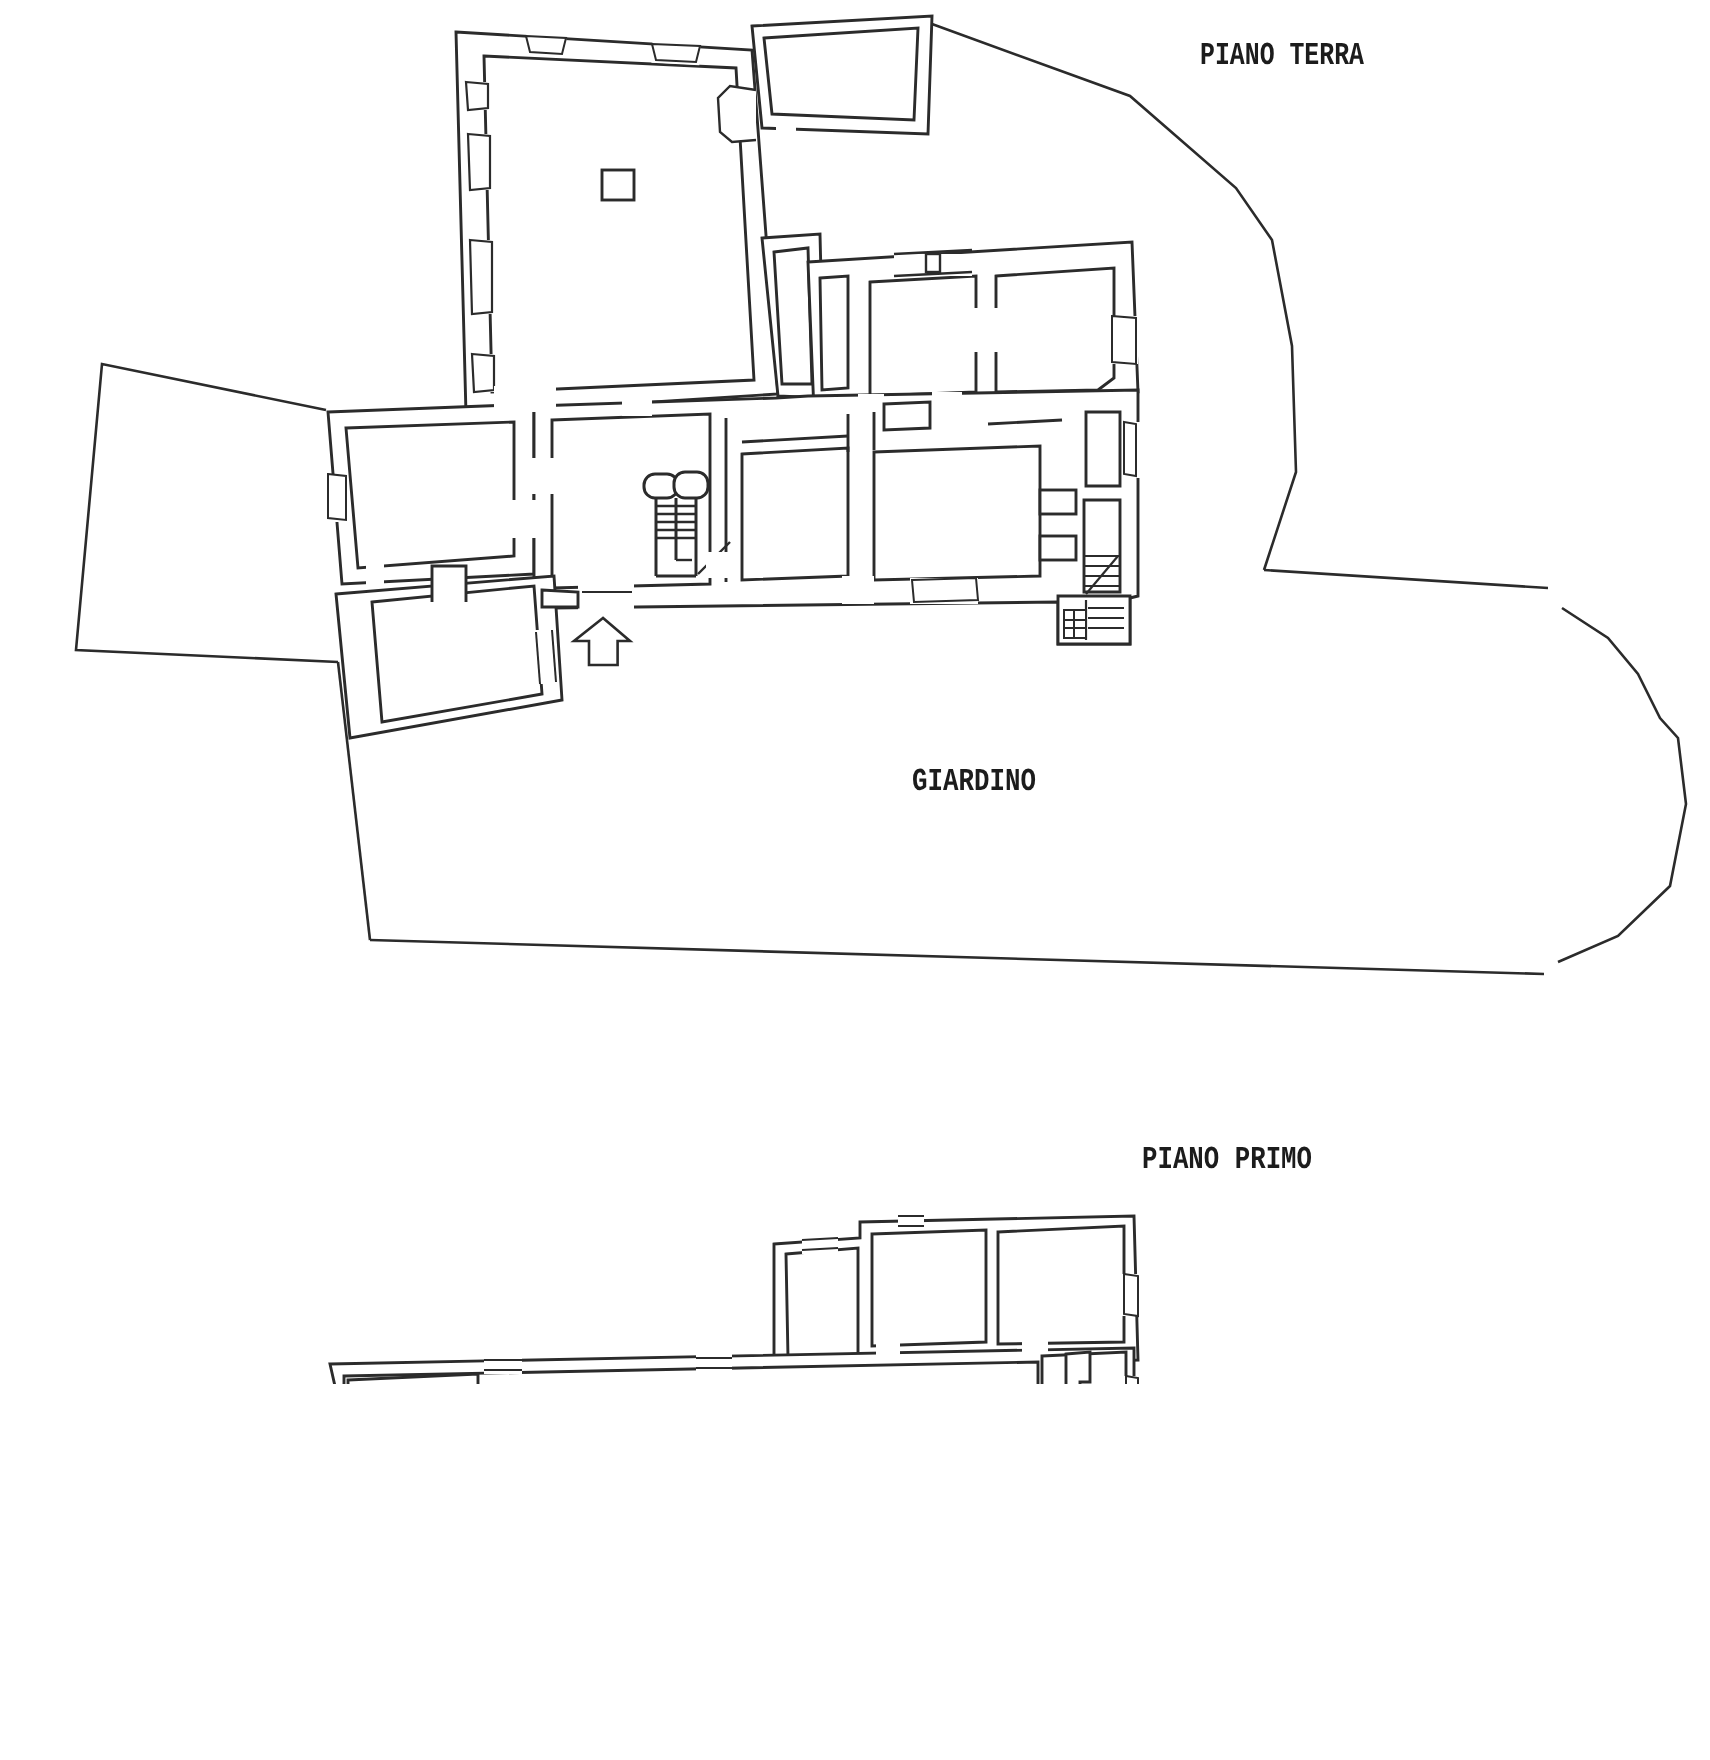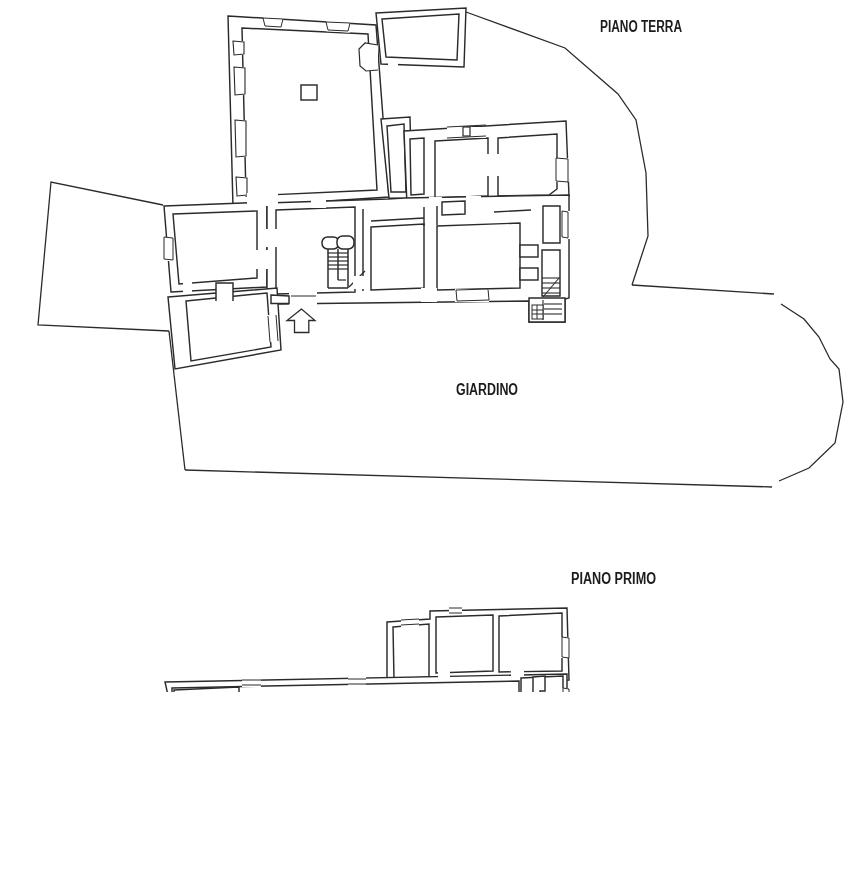--- a/index.html
+++ b/index.html
@@ -1,16 +1,16 @@
 <!DOCTYPE html>
 <html><head>
 <meta charset="utf-8">
 <style>
   html,body{margin:0;padding:0;background:#ffffff;}
-  .wrap{width:855px;height:692px;position:relative;font-family:Liberation Sans, sans-serif;}
+  .wrap{width:855px;height:692px;position:relative;font-family:Liberation Mono, monospace;}
   svg{display:block;}
   text{fill:#1c1c1c;}
 </style>
 </head>
 <body>
 <div class="wrap">
 <svg width="855" height="880" viewBox="0 0 855 880" fill="none" stroke="#2b2b2b" stroke-width="1.45" stroke-linejoin="miter" stroke-linecap="butt">
 
 <polyline points="466,12 565,48 618,94 636,120 646,173 648,236 632,285" stroke-width="1.3"></polyline>
 

